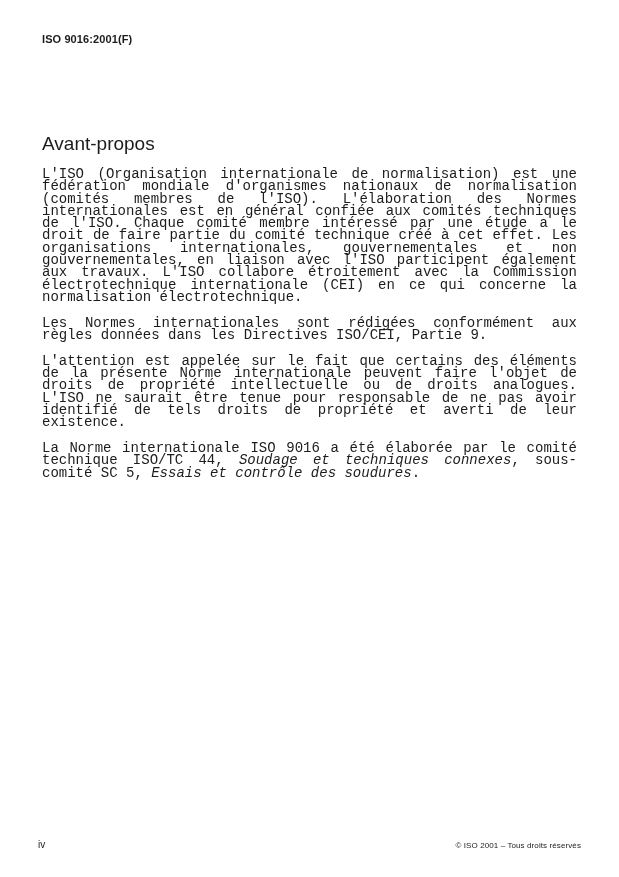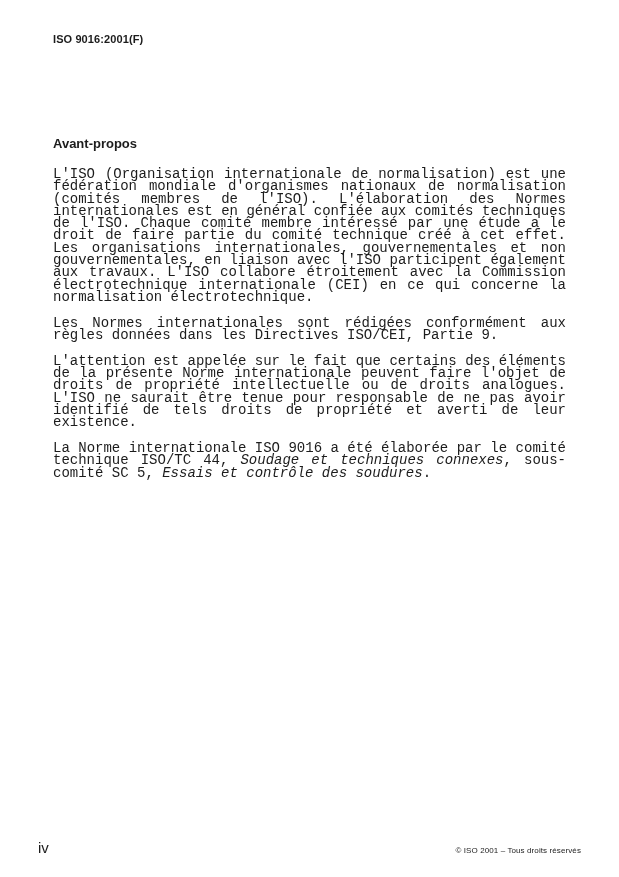--- a/index.html
+++ b/index.html
@@ -9,33 +9,33 @@
   }
   .page {
     position: relative;
     width: 619px;
     height: 877px;
     background: #ffffff;
     font-family: "Liberation Sans", "DejaVu Sans", sans-serif;
     color: #1c1c1c;
     overflow: hidden;
     box-sizing: border-box;
-    padding: 0 53px;
+    padding: 0 42px;
   }
   .doc-header {
     margin-top: 33px;
     font-size: 11px;
     font-weight: bold;
     line-height: 13px;
     letter-spacing: 0.1px;
   }
   .doc-title {
     margin: 90px 0 16px 0;
-    font-size: 13px;
-    font-weight: bold;
+    font-size: 19px;
+    font-weight: normal;
     line-height: 16px;
   }
   .body-par {
     margin: 0 0 13.5px 0;
     font-size: 14px;
     line-height: 12.3px;
     text-align: justify;
     font-family: Liberation Mono, monospace;
   }
   .body-par em {
@@ -44,21 +44,21 @@
   .doc-footer {
     position: absolute;
     left: 38px;
     right: 38px;
     top: 839px;
     display: flex;
     justify-content: space-between;
     align-items: baseline;
   }
   .page-number {
-    font-size: 15px;
+    font-size: 10px;
   }
   .copyright {
     font-size: 8px;
     letter-spacing: 0.1px;
     margin-left: 19px;
   }
 </style>
 </head>
 <body>
 

